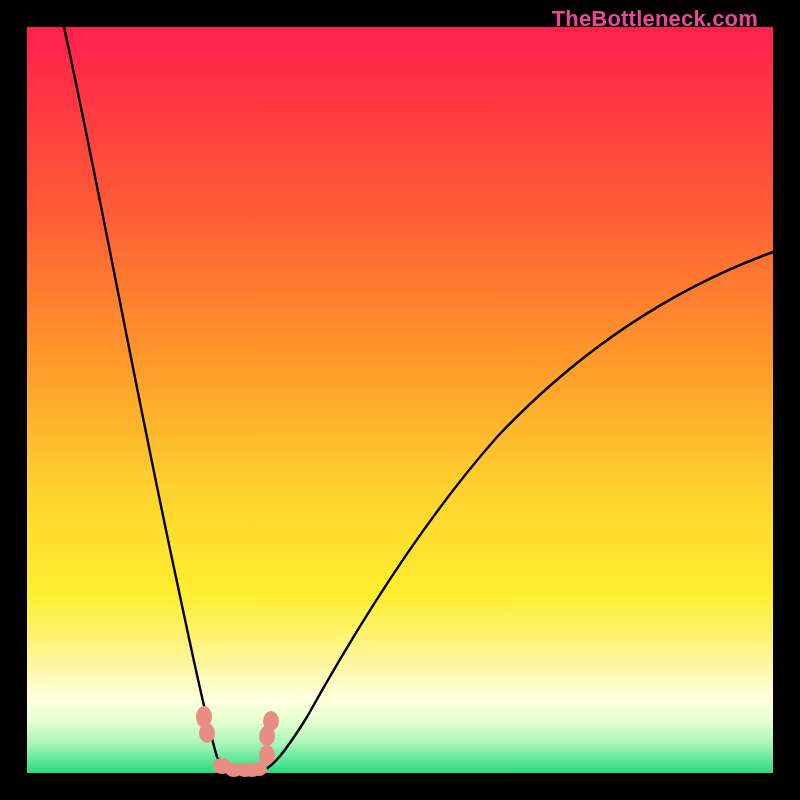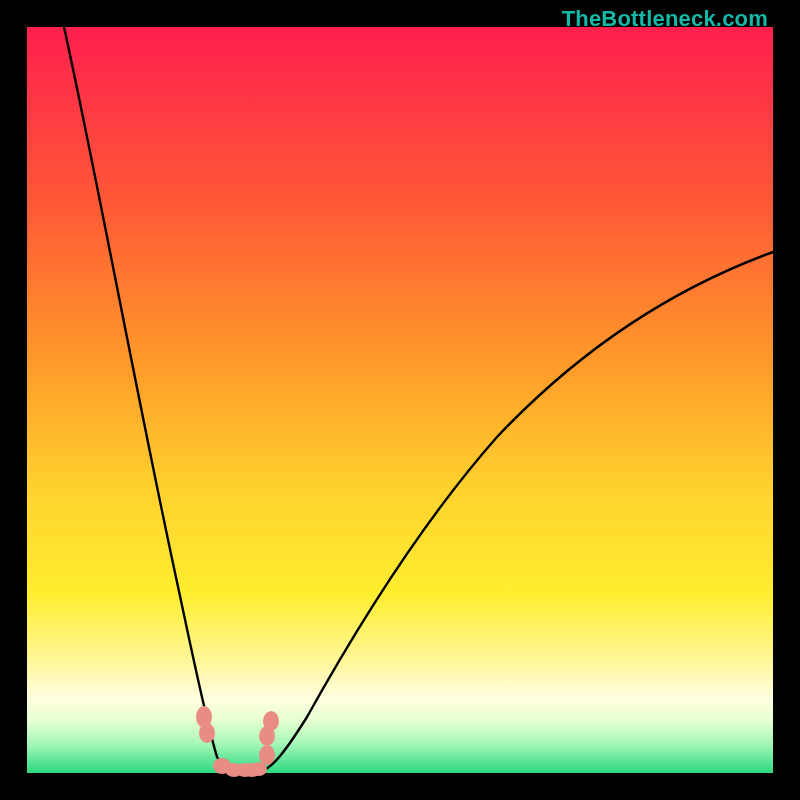--- a/index.html
+++ b/index.html
@@ -28,25 +28,25 @@
   .gradient {
     position: absolute;
     left: 0;
     top: 0;
     width: 100%;
     height: 100%;
   }
   .watermark {
     position: absolute;
     top: 6px;
-    right: 32px;
+    right: 42px;
     font-family: Arial, Helvetica, sans-serif;
     font-size: 22px;
     font-weight: 600;
-    color: #14b8a6;
+    color: #ec4899;
     letter-spacing: 0.2px;
   }
   svg.curve {
     position: absolute;
     left: 0;
     top: 0;
     width: 746px;
     height: 746px;
     overflow: visible;
   }

